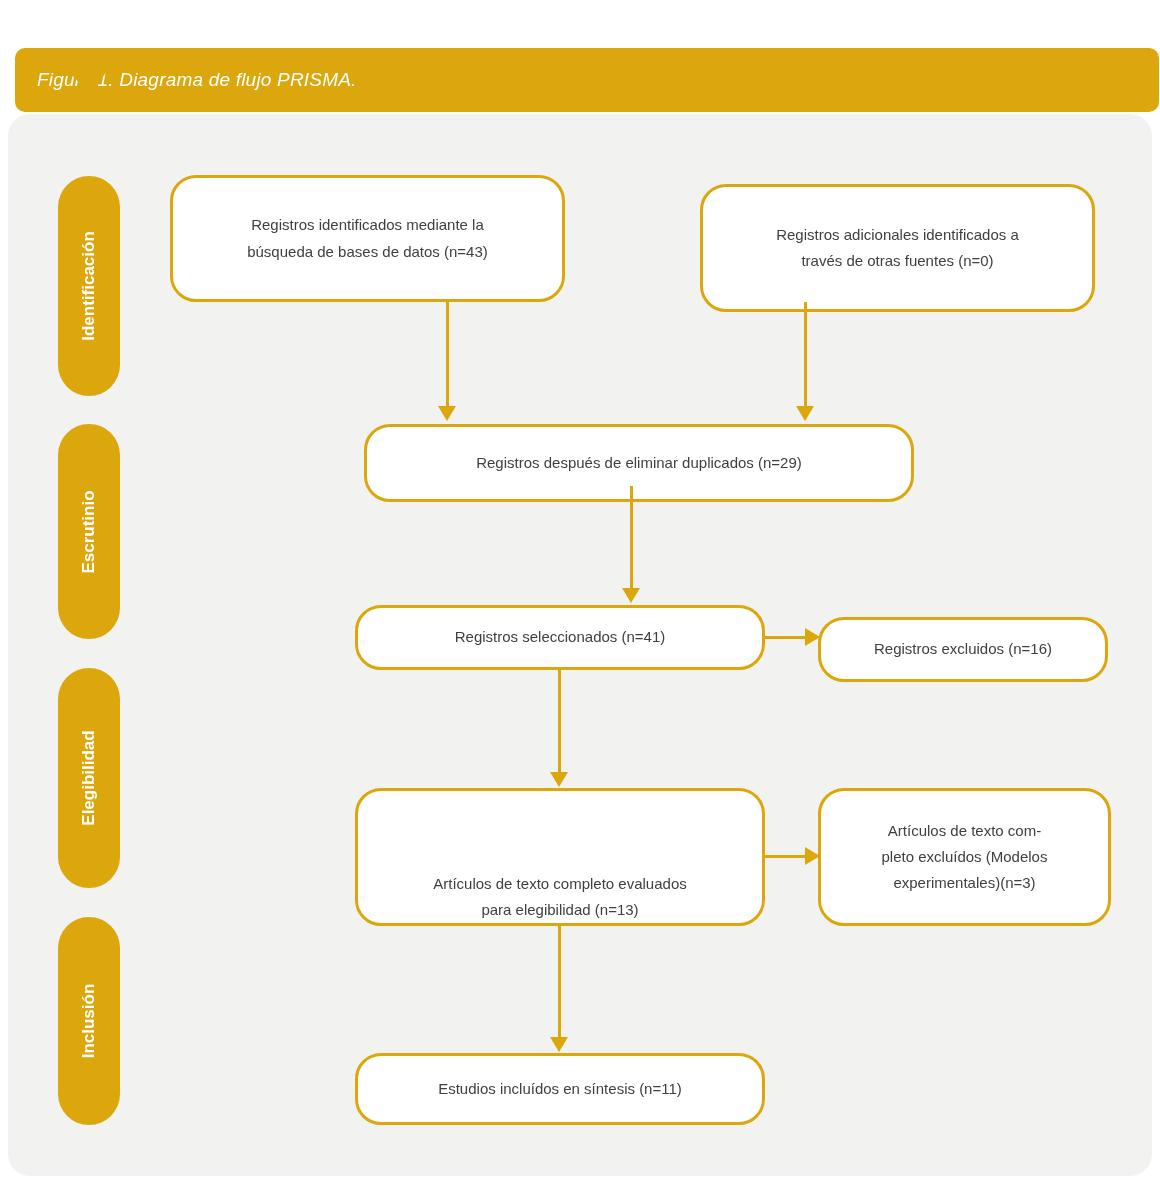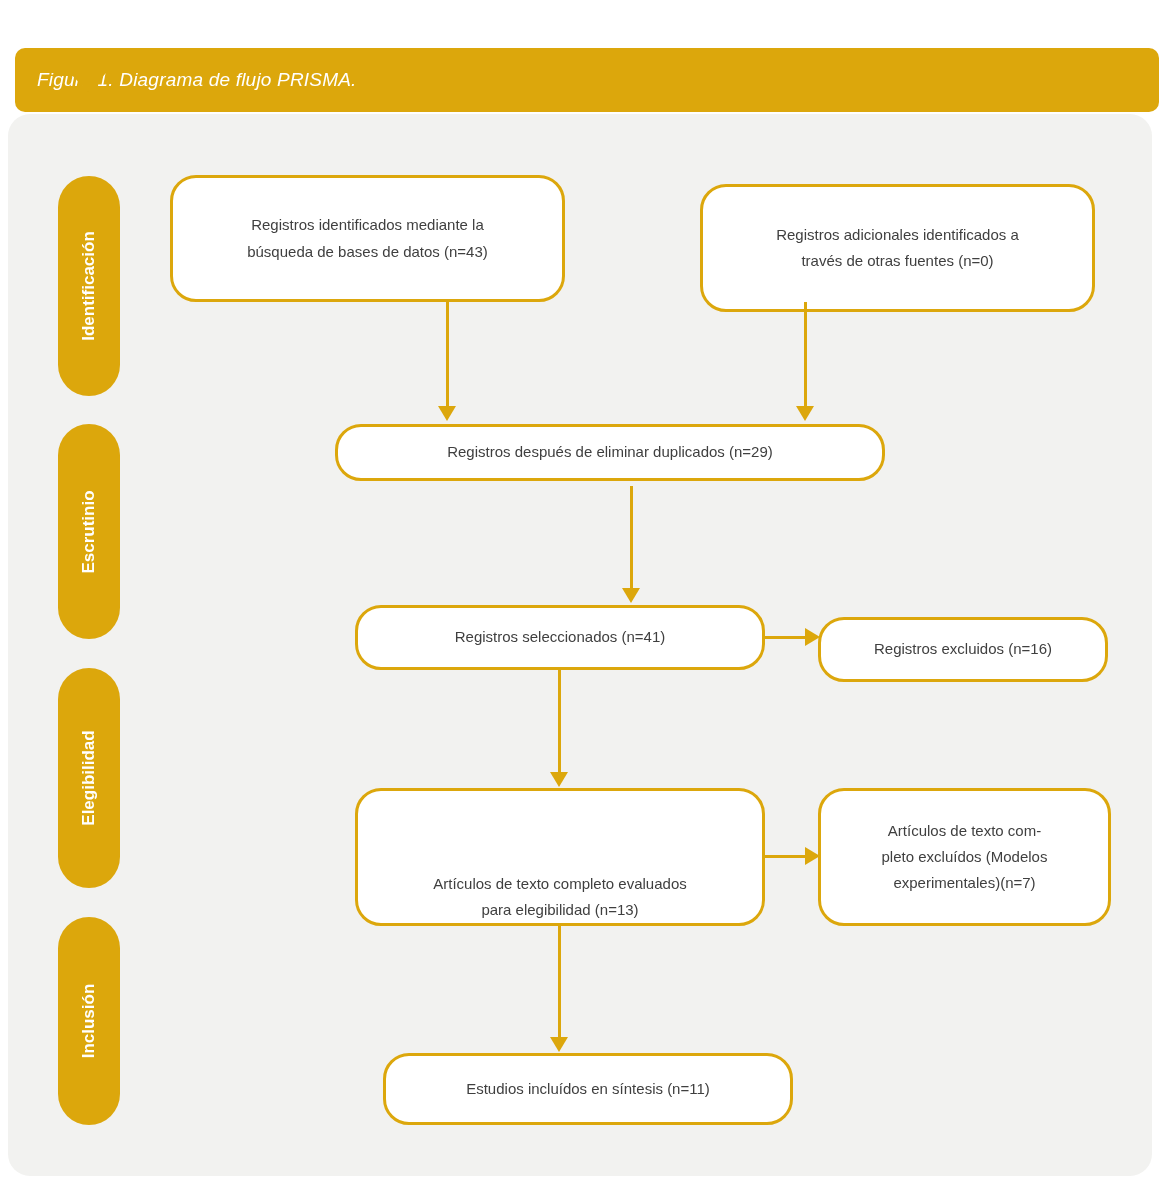--- a/index.html
+++ b/index.html
@@ -148,21 +148,21 @@
     <span class="flow-box-text">Registros adicionales identificados a
 través de otras fuentes (n=0)</span>
   </div>
 
   <div class="conn-v" style="left:446px; top:302px; height:104px;"></div>
   <div class="arrow-down" style="left:438px; top:406px;"></div>
 
   <div class="conn-v" style="left:804px; top:302px; height:104px;"></div>
   <div class="arrow-down" style="left:796px; top:406px;"></div>
 
-  <div class="flow-box" style="left:335px; top:424px; width:550px; height:57px;align-items:center;">
+  <div class="flow-box" style="left:364px; top:424px; width:550px; height:78px;align-items:center;">
     <span class="flow-box-text">Registros después de eliminar duplicados (n=29)</span>
   </div>
 
   <div class="conn-v" style="left:630px; top:486px; height:102px;"></div>
   <div class="arrow-down" style="left:622px; top:588px;"></div>
 
   <div class="flow-box" style="left:355px; top:605px; width:410px; height:65px;">
     <span class="flow-box-text">Registros seleccionados (n=41)</span>
   </div>
   <div class="conn-h" style="left:765px; top:636px; width:45px;"></div>
@@ -176,23 +176,23 @@
 
   <div class="flow-box" style="left:355px; top:788px; width:410px; height:138px;align-items:flex-end;">
     <span class="flow-box-text">Artículos de texto completo evaluados
 para elegibilidad (n=13)</span>
   </div>
   <div class="conn-h" style="left:765px; top:855px; width:45px;"></div>
   <div class="arrow-right" style="left:805px; top:847px;"></div>
   <div class="flow-box" style="left:818px; top:788px; width:293px; height:138px;">
     <span class="flow-box-text">Artículos de texto com-
 pleto excluídos (Modelos
-experimentales)(n=7)</span>
+experimentales)(n=3)</span>
   </div>
 
   <div class="conn-v" style="left:558px; top:926px; height:111px;"></div>
   <div class="arrow-down" style="left:550px; top:1037px;"></div>
 
-  <div class="flow-box" style="left:355px; top:1053px; width:410px; height:72px;margin-left:28px;">
+  <div class="flow-box" style="left:355px; top:1053px; width:410px; height:72px;">
     <span class="flow-box-text">Estudios incluídos en síntesis (n=11)</span>
   </div>
 
 </div>
 
 </body></html>

